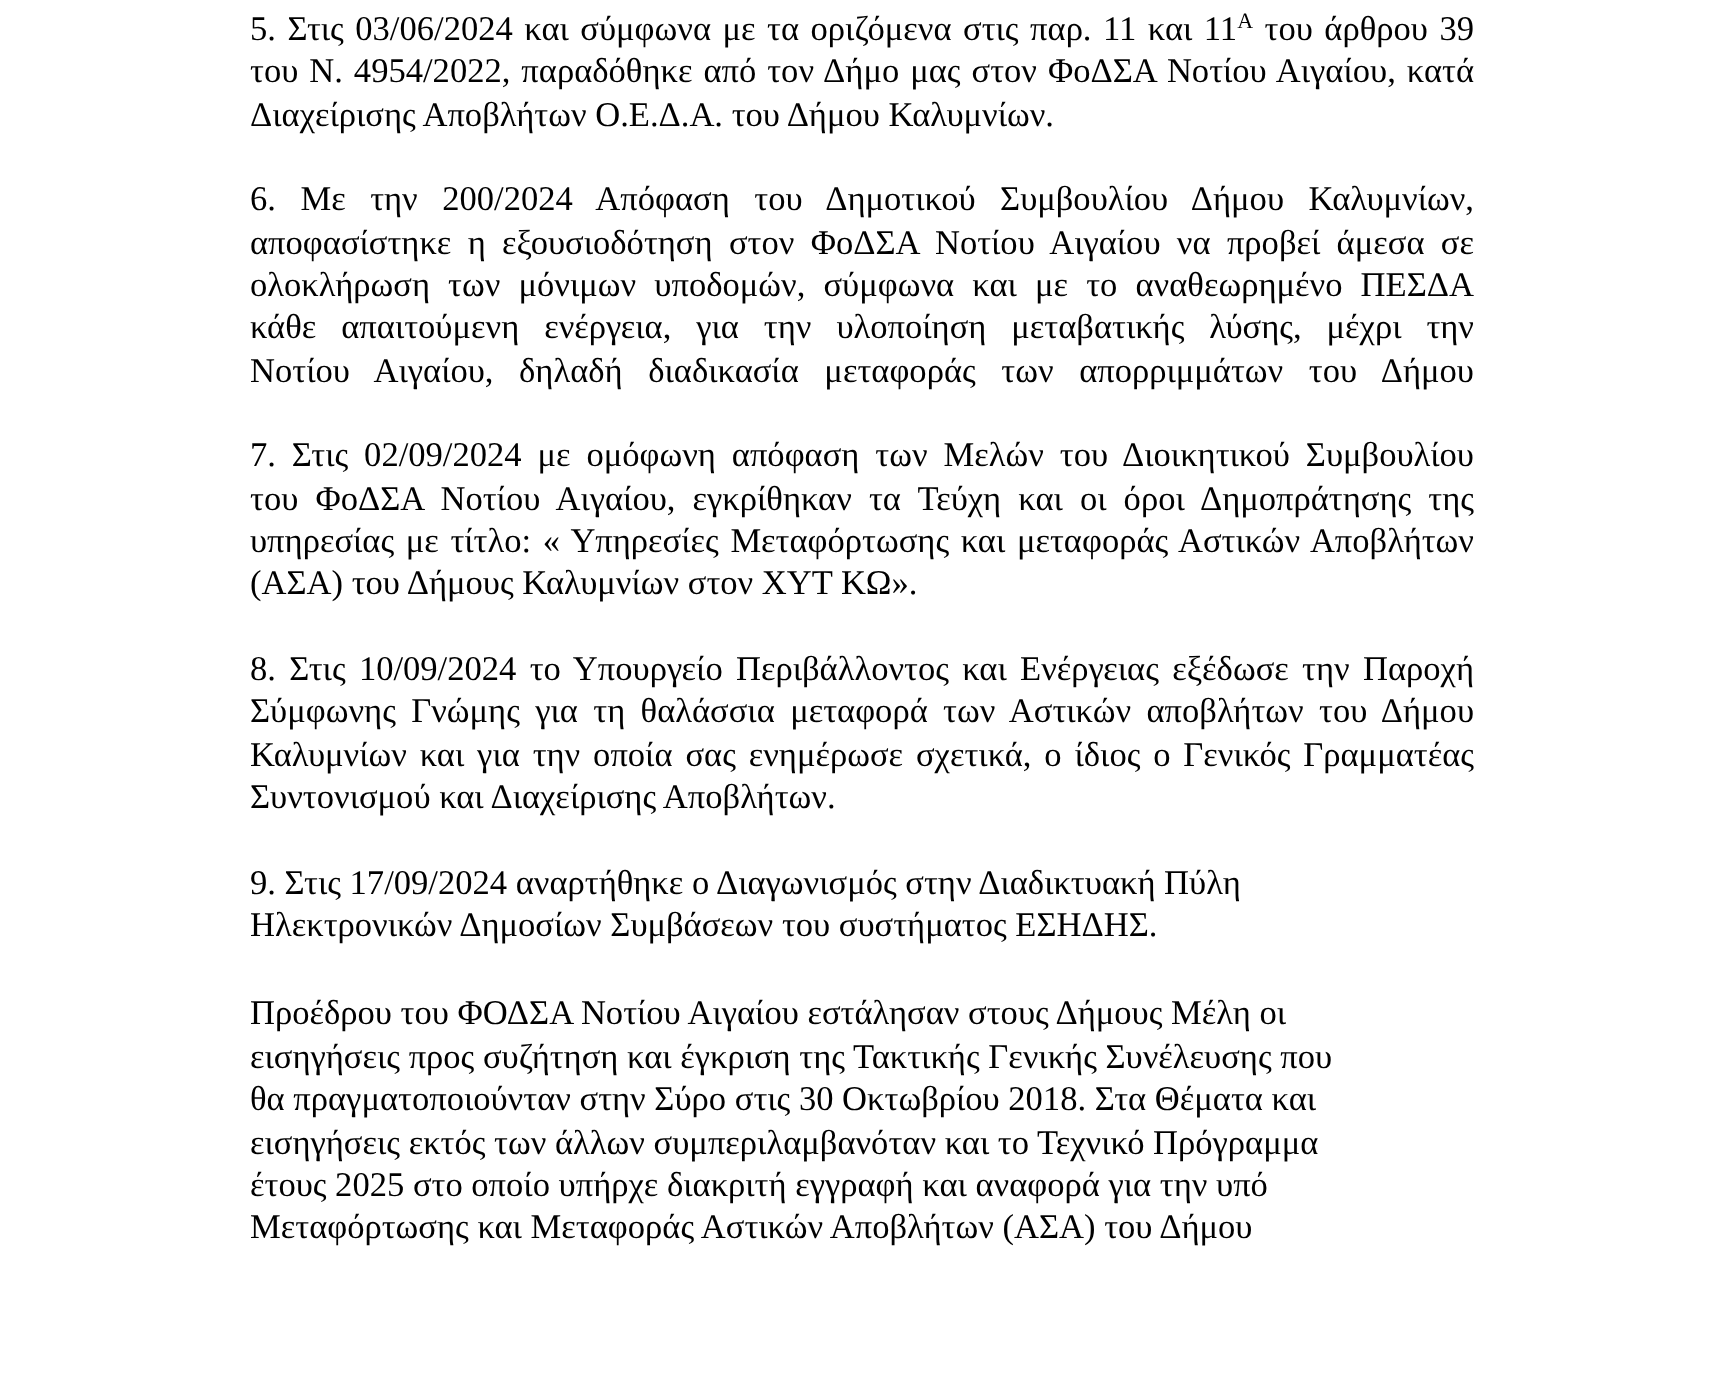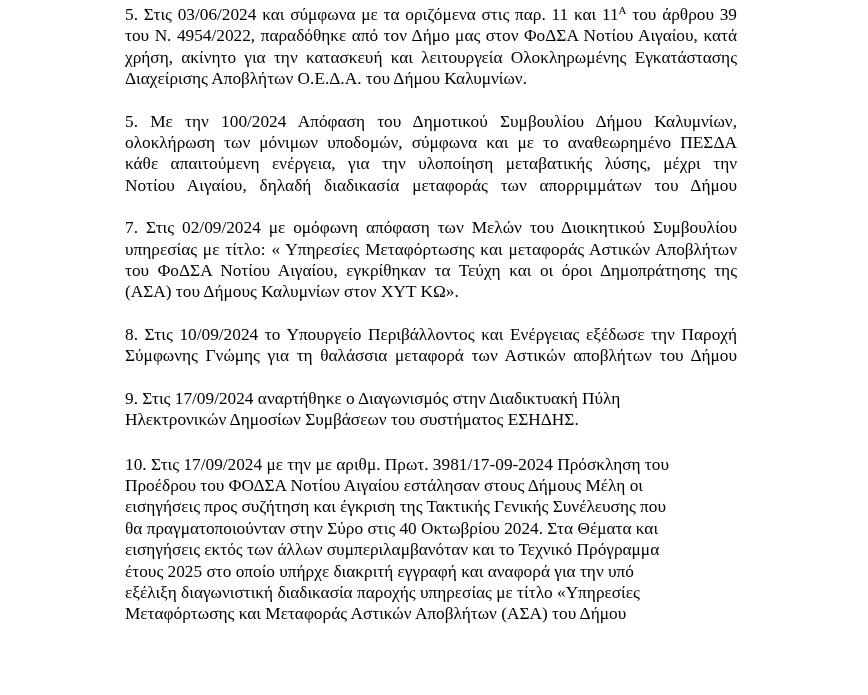--- a/index.html
+++ b/index.html
@@ -24,53 +24,53 @@
   .ln.nj { text-align: right; text-align-last: left; }
 </style>
 </head>
 <body>
 
 <div class="page">
 
   <div class="para">
     <span class="ln"><span>5. Στις 03/06/2024 και σύμφωνα με τα οριζόμενα στις παρ. 11 και 11</span><sup>Α</sup><span> του άρθρου 39</span></span>
     <span class="ln">του Ν. 4954/2022, παραδόθηκε από τον Δήμο μας στον ΦοΔΣΑ Νοτίου Αιγαίου, κατά</span>
-    <span class="ln">χρήση, ακίνητο για την κατασκευή και λειτουργεία Ολοκληρωμένης Εγκατάστασης</span>
     <span class="ln last">Διαχείρισης Αποβλήτων Ο.Ε.Δ.Α. του Δήμου Καλυμνίων.</span>
   </div>
 
   <div class="para p6">
-    <span class="ln">5. Με την 100/2024 Απόφαση του Δημοτικού Συμβουλίου Δήμου Καλυμνίων,</span>
+    <span class="ln">6. Με την 200/2024 Απόφαση του Δημοτικού Συμβουλίου Δήμου Καλυμνίων,</span>
+    <span class="ln">αποφασίστηκε η εξουσιοδότηση στον ΦοΔΣΑ Νοτίου Αιγαίου να προβεί άμεσα σε</span>
     <span class="ln">ολοκλήρωση των μόνιμων υποδομών, σύμφωνα και με το αναθεωρημένο ΠΕΣΔΑ</span>
     <span class="ln">κάθε απαιτούμενη ενέργεια, για την υλοποίηση μεταβατικής λύσης, μέχρι την</span>
     <span class="ln">Νοτίου Αιγαίου, δηλαδή διαδικασία μεταφοράς των απορριμμάτων του Δήμου</span>
   </div>
 
   <div class="para">
     <span class="ln">7.  Στις 02/09/2024 με ομόφωνη απόφαση των Μελών του Διοικητικού Συμβουλίου</span>
+    <span class="ln">του ΦοΔΣΑ Νοτίου Αιγαίου, εγκρίθηκαν τα Τεύχη και οι όροι Δημοπράτησης της</span>
     <span class="ln">υπηρεσίας με τίτλο: « Υπηρεσίες Μεταφόρτωσης και μεταφοράς Αστικών Αποβλήτων</span>
-    <span class="ln">του ΦοΔΣΑ Νοτίου Αιγαίου, εγκρίθηκαν τα Τεύχη και οι όροι Δημοπράτησης της</span>
     <span class="ln last">(ΑΣΑ) του Δήμους Καλυμνίων στον ΧΥΤ ΚΩ».</span>
   </div>
 
   <div class="para">
     <span class="ln">8.  Στις 10/09/2024 το Υπουργείο Περιβάλλοντος και Ενέργειας εξέδωσε την Παροχή</span>
     <span class="ln">Σύμφωνης Γνώμης για τη θαλάσσια μεταφορά των Αστικών αποβλήτων του Δήμου</span>
+    <span class="ln">Καλυμνίων και για την οποία σας ενημέρωσε σχετικά, ο ίδιος ο Γενικός Γραμματέας</span>
+    <span class="ln last">Συντονισμού και Διαχείρισης Αποβλήτων.</span>
   </div>
 
   <div class="para p9b">
     <span class="ln nj">9.  Στις 17/09/2024 αναρτήθηκε ο Διαγωνισμός στην Διαδικτυακή Πύλη</span>
     <span class="ln nj">Ηλεκτρονικών Δημοσίων Συμβάσεων του συστήματος ΕΣΗΔΗΣ.</span>
   </div>
 
   <div class="para left">
-    <span class="ln nj">10. Στις 17/09/2024 με την με αριθμ. Πρωτ. 3981/17-09-2024 Πρόσκληση του</span>
     <span class="ln nj">Προέδρου του ΦΟΔΣΑ Νοτίου Αιγαίου εστάλησαν στους Δήμους Μέλη οι</span>
     <span class="ln nj">εισηγήσεις προς συζήτηση και έγκριση της Τακτικής Γενικής Συνέλευσης που</span>
-    <span class="ln nj">θα πραγματοποιούνταν στην Σύρο στις 40 Οκτωβρίου 2024. Στα Θέματα και</span>
+    <span class="ln nj">θα πραγματοποιούνταν στην Σύρο στις 30 Οκτωβρίου 2018. Στα Θέματα και</span>
     <span class="ln nj">εισηγήσεις εκτός των άλλων συμπεριλαμβανόταν και το Τεχνικό Πρόγραμμα</span>
     <span class="ln nj">έτους 2025 στο οποίο υπήρχε διακριτή εγγραφή και αναφορά για την υπό</span>
-    <span class="ln nj">εξέλιξη διαγωνιστική διαδικασία παροχής υπηρεσίας με τίτλο «Υπηρεσίες</span>
     <span class="ln nj">Μεταφόρτωσης και Μεταφοράς Αστικών Αποβλήτων (ΑΣΑ) του Δήμου</span>
 
   </div>
 
 </div>
 
 </body></html>

